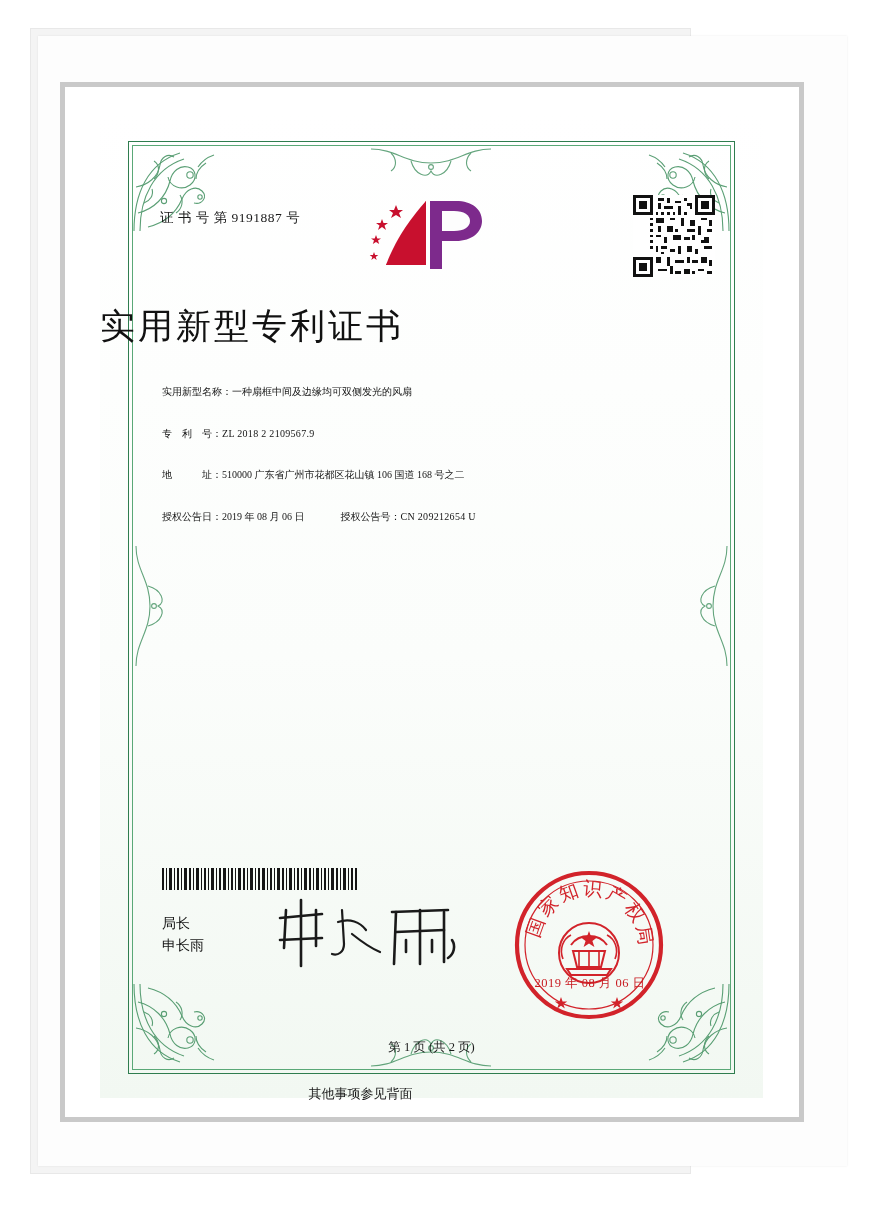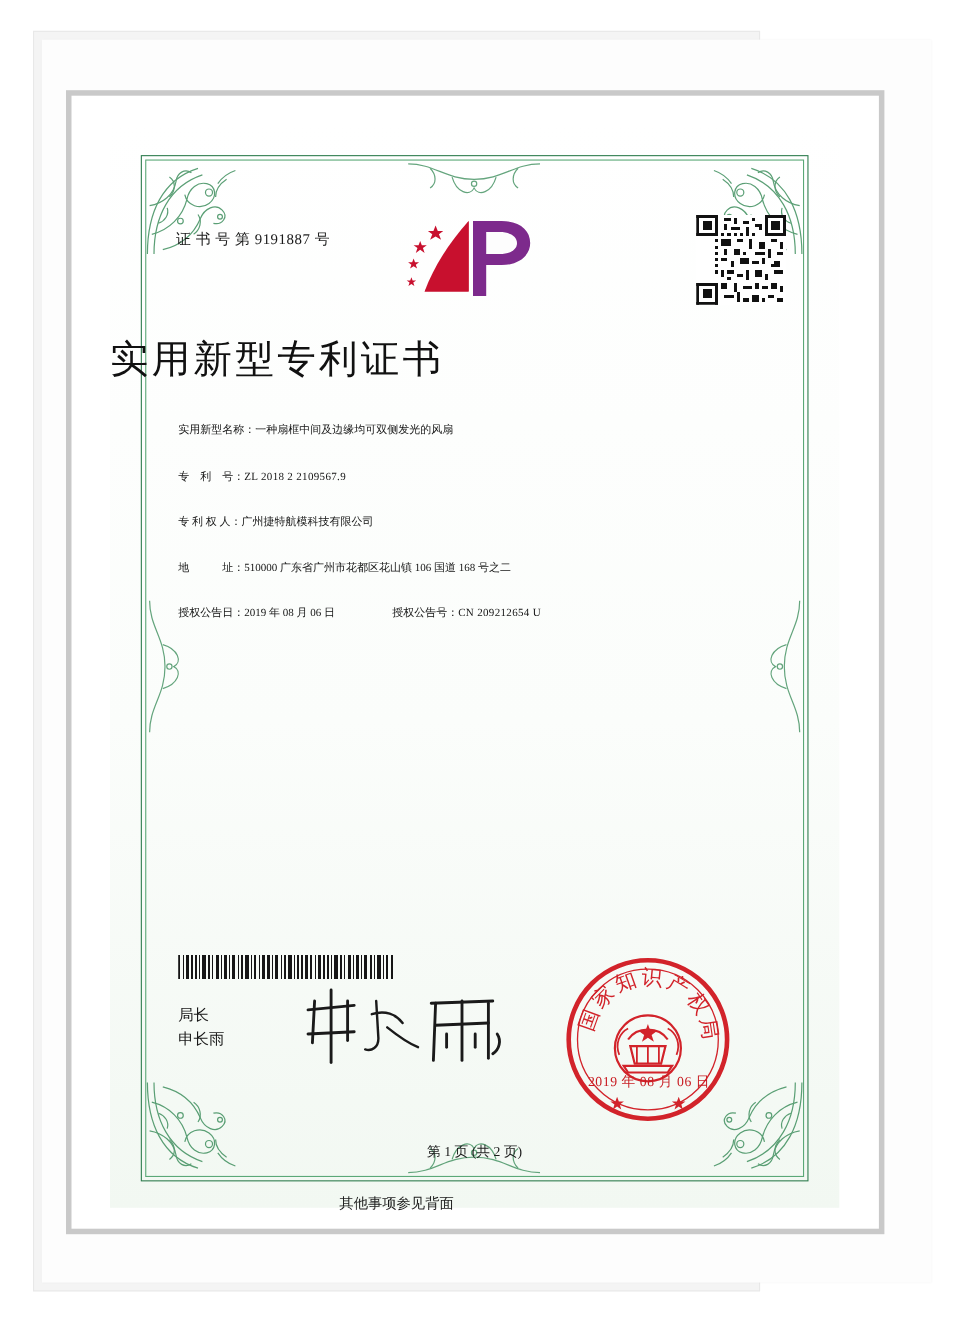--- a/index.html
+++ b/index.html
@@ -132,21 +132,21 @@
   .frow {
     display: flex;
     align-items: baseline;
     font-size: 10px;
     color: #141414;
     margin-bottom: 23.5px;
     line-height: 18px;
   }
   .flabel { white-space: pre; }
   .fvalue { white-space: pre; }
-  .frow.split .seg2 { margin-left: 52px; display: flex; align-items: center; }
+  .frow.split .seg2 { margin-left: 36px; display: flex; align-items: center; }
   .mono { font-family: "Liberation Serif", serif; letter-spacing: 0.3px; }
 
   
   .paras {
     position: absolute;
     left: 62px; right: 52px; top: 545px;
     font-size: 13px;
     line-height: 25px;
     color: #1b1b1b;
     text-align: justify;
@@ -455,24 +455,20 @@
     <div class="title">实用新型专利证书</div>
 
     <div class="fields">
       <div class="frow">
         <span class="flabel">实用新型名称：</span>
         <span class="fvalue">一种扇框中间及边缘均可双侧发光的风扇</span>
       </div>
       <div class="frow">
         <span class="flabel">专　利　号：</span>
         <span class="fvalue mono">ZL 2018 2 2109567.9</span>
-      </div>
-      <div class="frow">
-        <span class="flabel">专 利 权 人：</span>
-        <span class="fvalue">广州捷特航模科技有限公司</span>
       </div>
       <div class="frow">
         <span class="flabel">地　　　址：</span>
         <span class="fvalue">510000 广东省广州市花都区花山镇 106 国道 168 号之二</span>
       </div>
       <div class="frow split">
         <span class="flabel">授权公告日：</span>
         <span class="fvalue">2019 年 08 月 06 日</span>
         <span class="seg2">
           <span class="flabel">授权公告号：</span>

